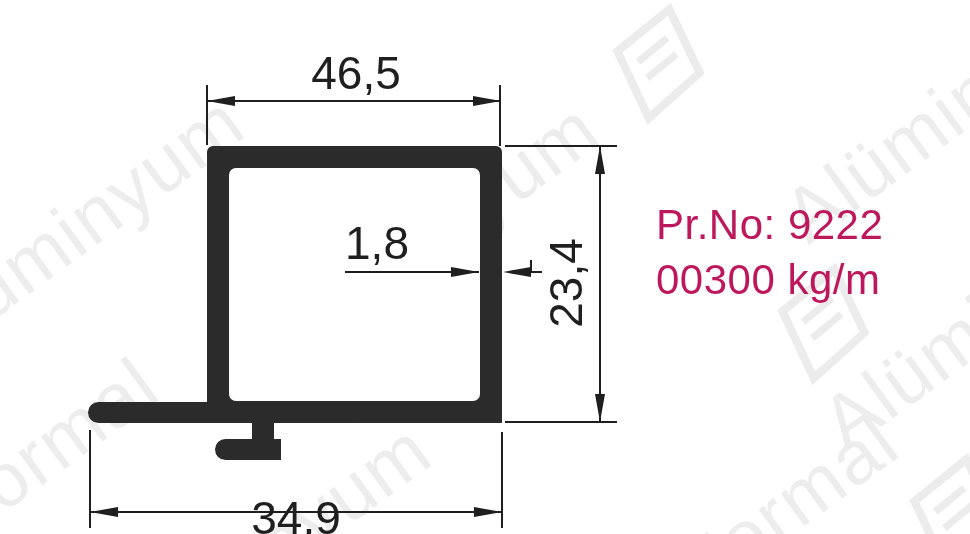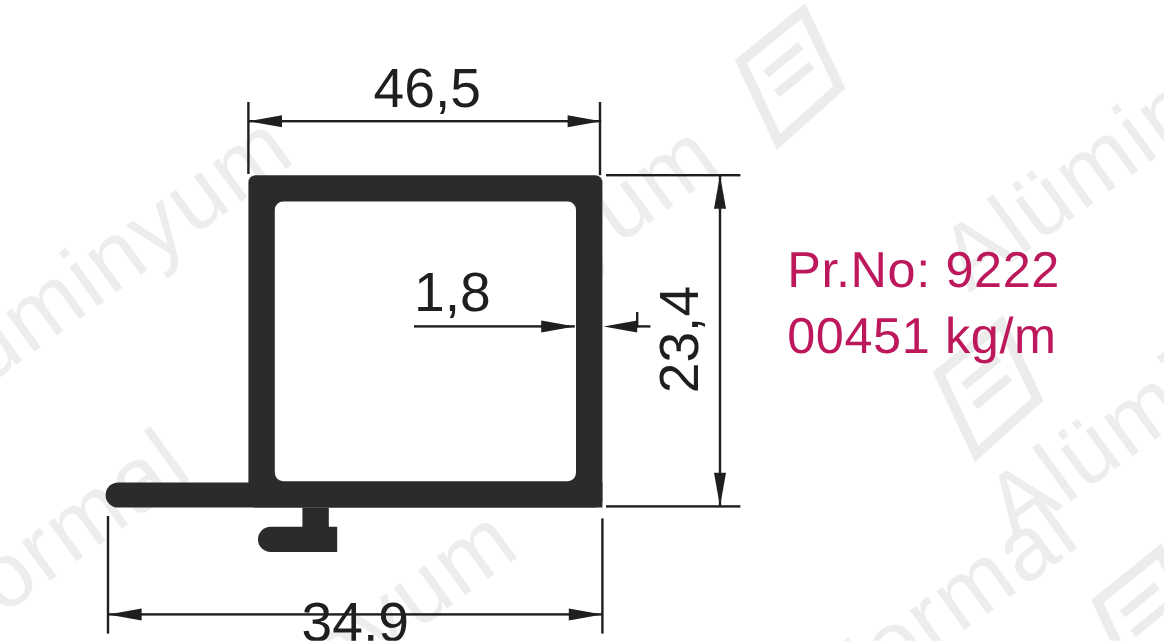--- a/index.html
+++ b/index.html
@@ -118,16 +118,16 @@
 
   <div class="dline" style="left:89px;top:430px;width:2px;height:98px;"></div>
   <div class="dline" style="left:501px;top:432px;width:2px;height:96px;"></div>
   <div class="dline" style="left:90px;top:511px;width:412px;height:2px;"></div>
   <div class="arrow arr-left" style="left:90px;top:507px;"></div>
   <div class="arrow arr-right" style="left:474px;top:507px;"></div>
   <div class="dim-label" style="left:296px;top:461px;margin-top:34px;">34,9</div>
 
   <div id="info-block">
     <div>Pr.No: 9222</div>
-    <div>00451 kg/m</div>
+    <div>00300 kg/m</div>
   </div>
 
 </div>
 
 </body></html>

